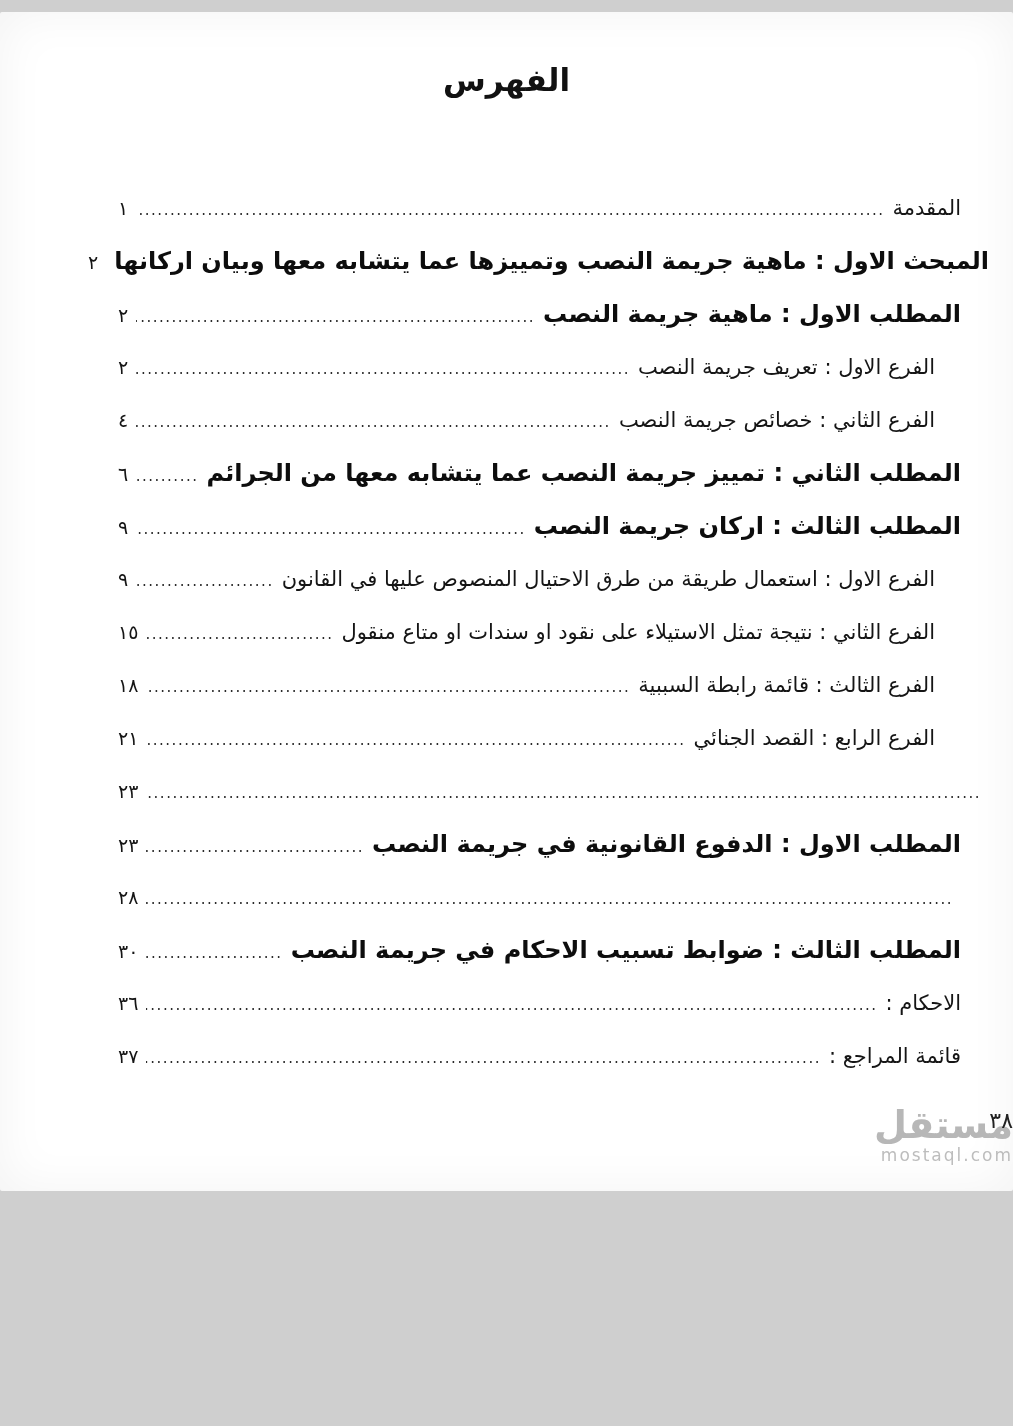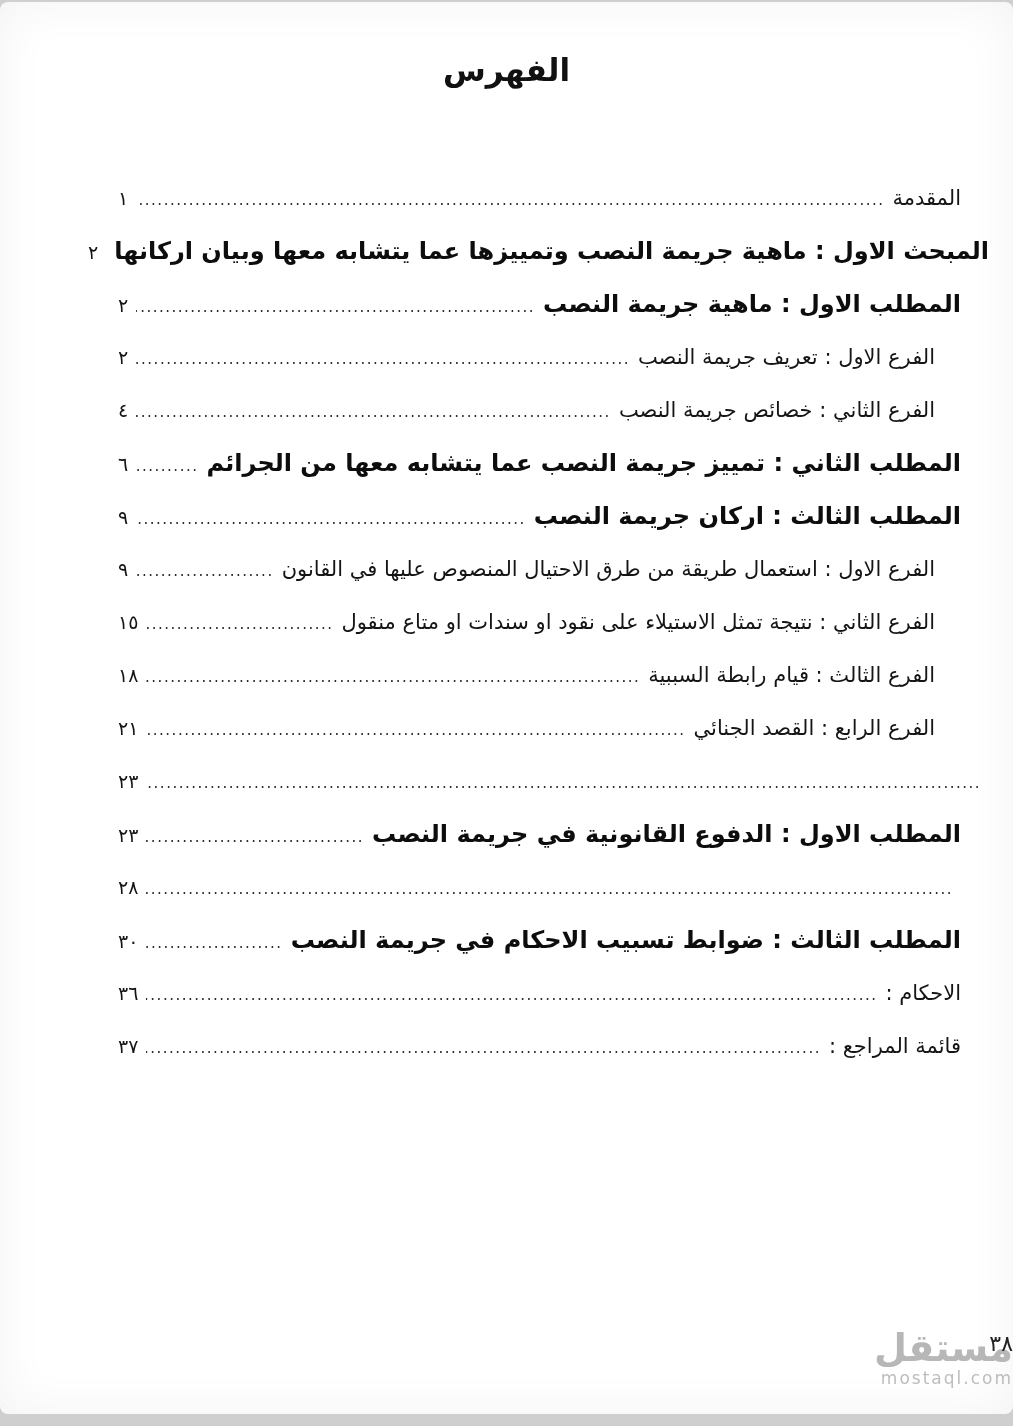--- a/index.html
+++ b/index.html
@@ -4,24 +4,24 @@
 <style>
   html, body {
     margin: 0;
     padding: 0;
     background: #cfcfcf;
     font-family: "DejaVu Sans", sans-serif;
   }
   .page {
     position: relative;
     width: 1013px;
-    height: 1412px;
-    margin: 2px auto;
+    height: 1179px;
+    margin: 12px auto;
     background: #ffffff;
-    border-radius: 8px;
+    border-radius: 2px;
     box-shadow: inset 0 0 50px rgba(0,0,0,0.05);
     overflow: hidden;
     direction: rtl;
     color: #1a1a1a;
   }
   .title {
     margin: 0;
     padding-top: 50px;
     text-align: center;
     font-size: 31px;
@@ -149,21 +149,21 @@
         <span class="toc-label">الفرع الاول : استعمال طريقة من طرق الاحتيال المنصوص عليها في القانون</span>
         <span class="toc-dots"></span>
         <span class="toc-page">٩</span>
       </div>
       <div class="toc-row level-2">
         <span class="toc-label">الفرع الثاني : نتيجة تمثل الاستيلاء على نقود او سندات او متاع منقول</span>
         <span class="toc-dots"></span>
         <span class="toc-page">١٥</span>
       </div>
       <div class="toc-row level-2">
-        <span class="toc-label">الفرع الثالث : قيام رابطة السببية</span>
+        <span class="toc-label">الفرع الثالث : قائمة رابطة السببية</span>
         <span class="toc-dots"></span>
         <span class="toc-page">١٨</span>
       </div>
       <div class="toc-row level-2">
         <span class="toc-label">الفرع الرابع : القصد الجنائي</span>
         <span class="toc-dots"></span>
         <span class="toc-page">٢١</span>
       </div>
       <div class="toc-row level-0 bold">
         <span class="toc-dots"></span>

